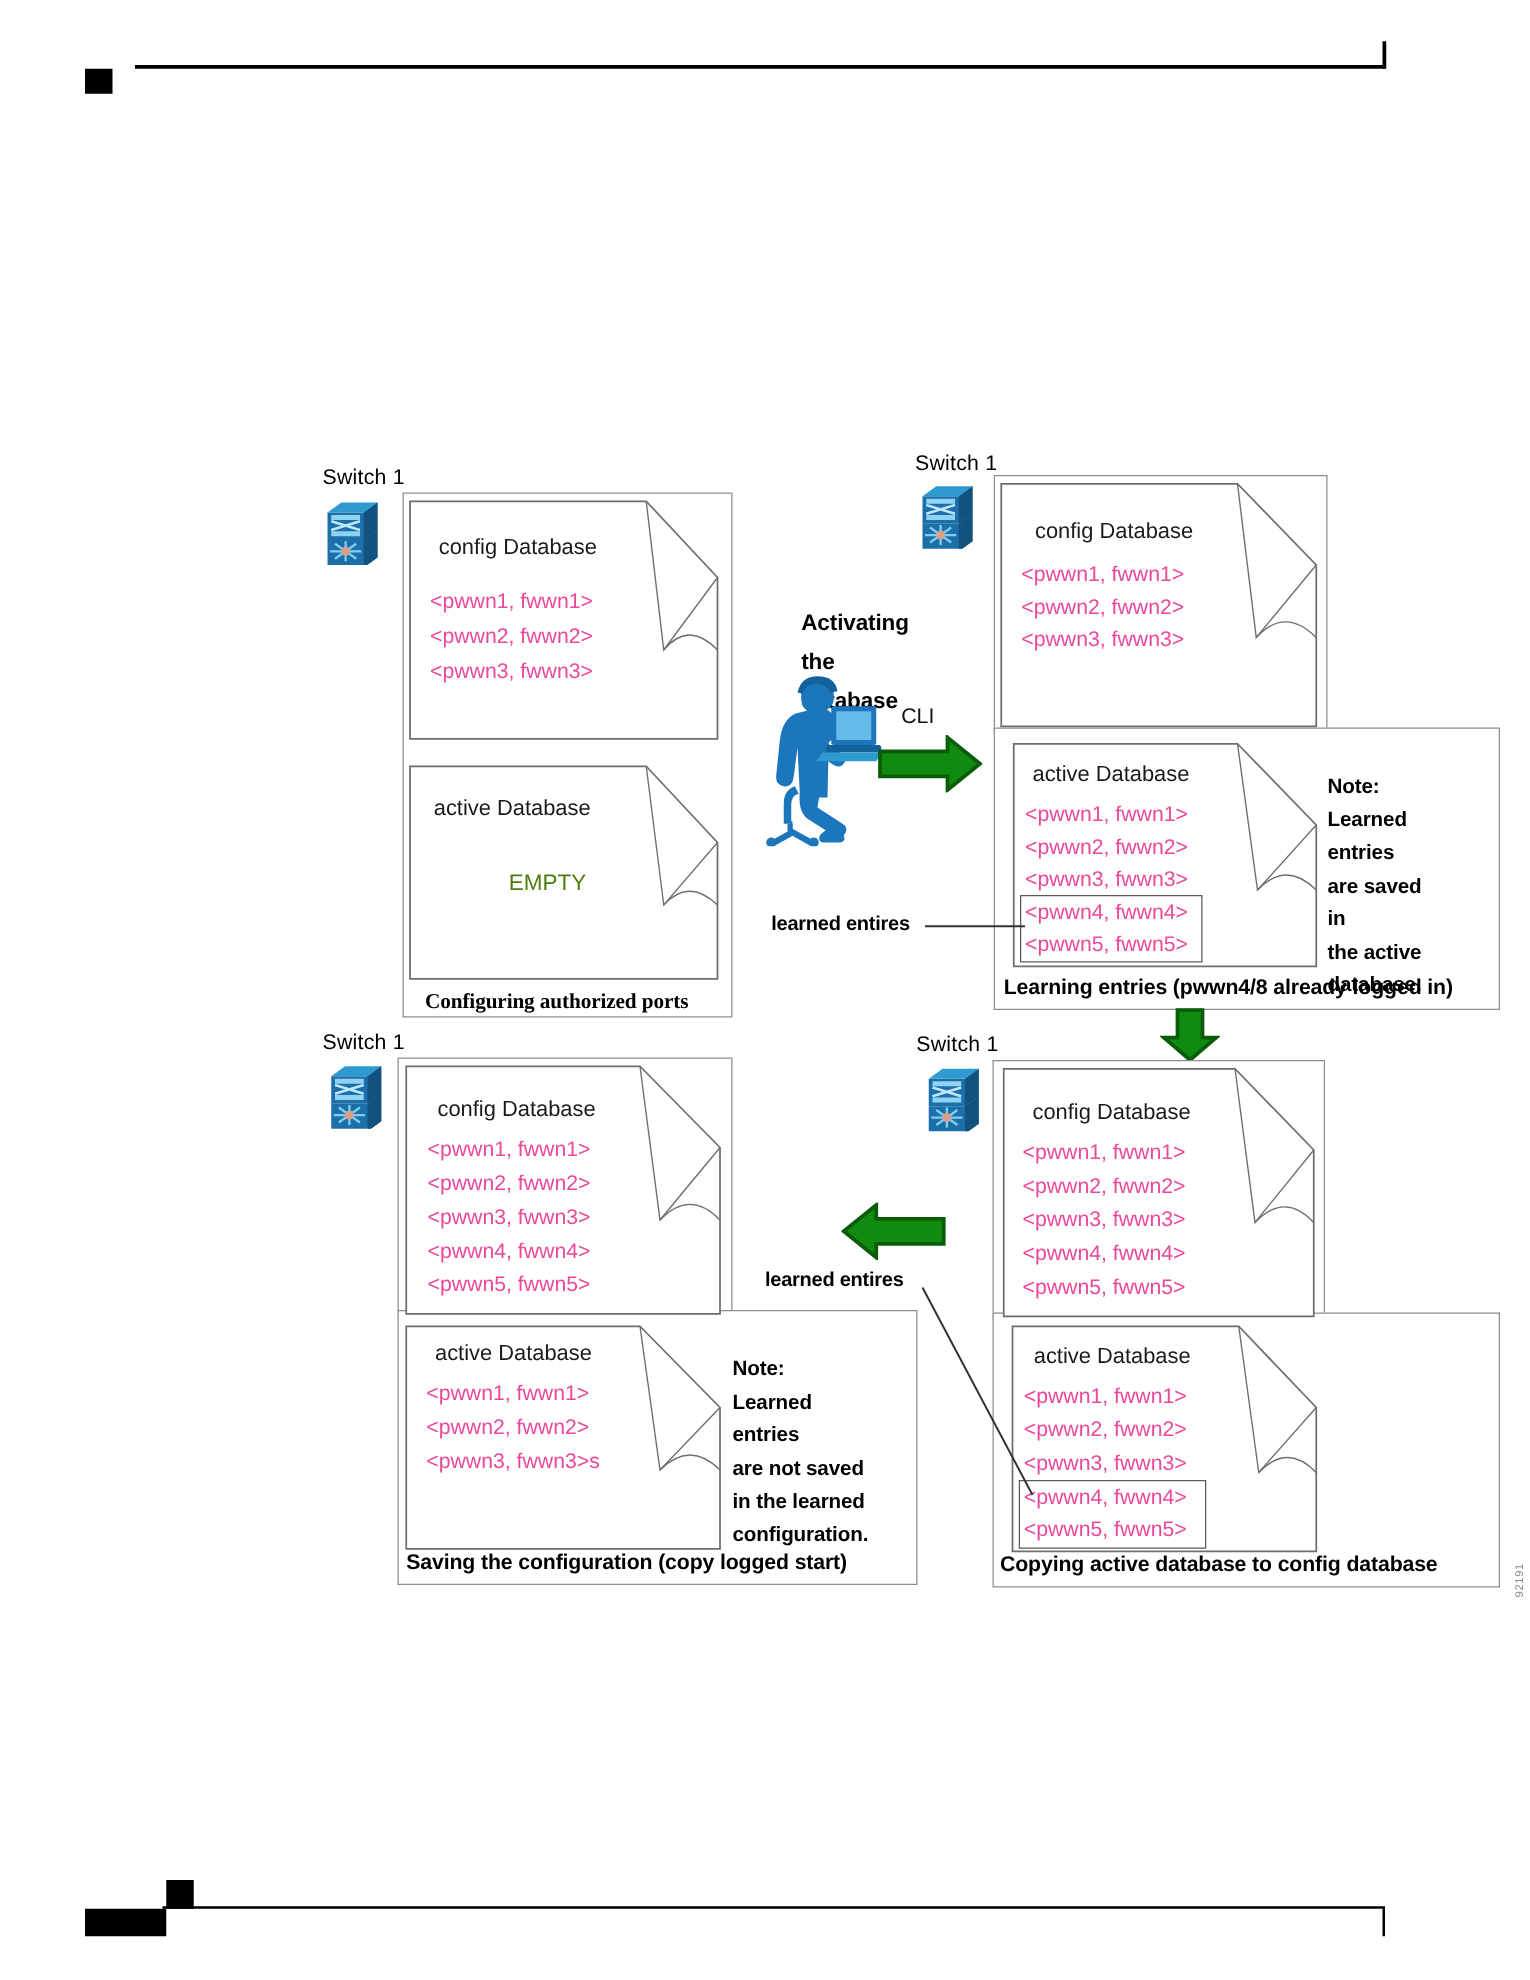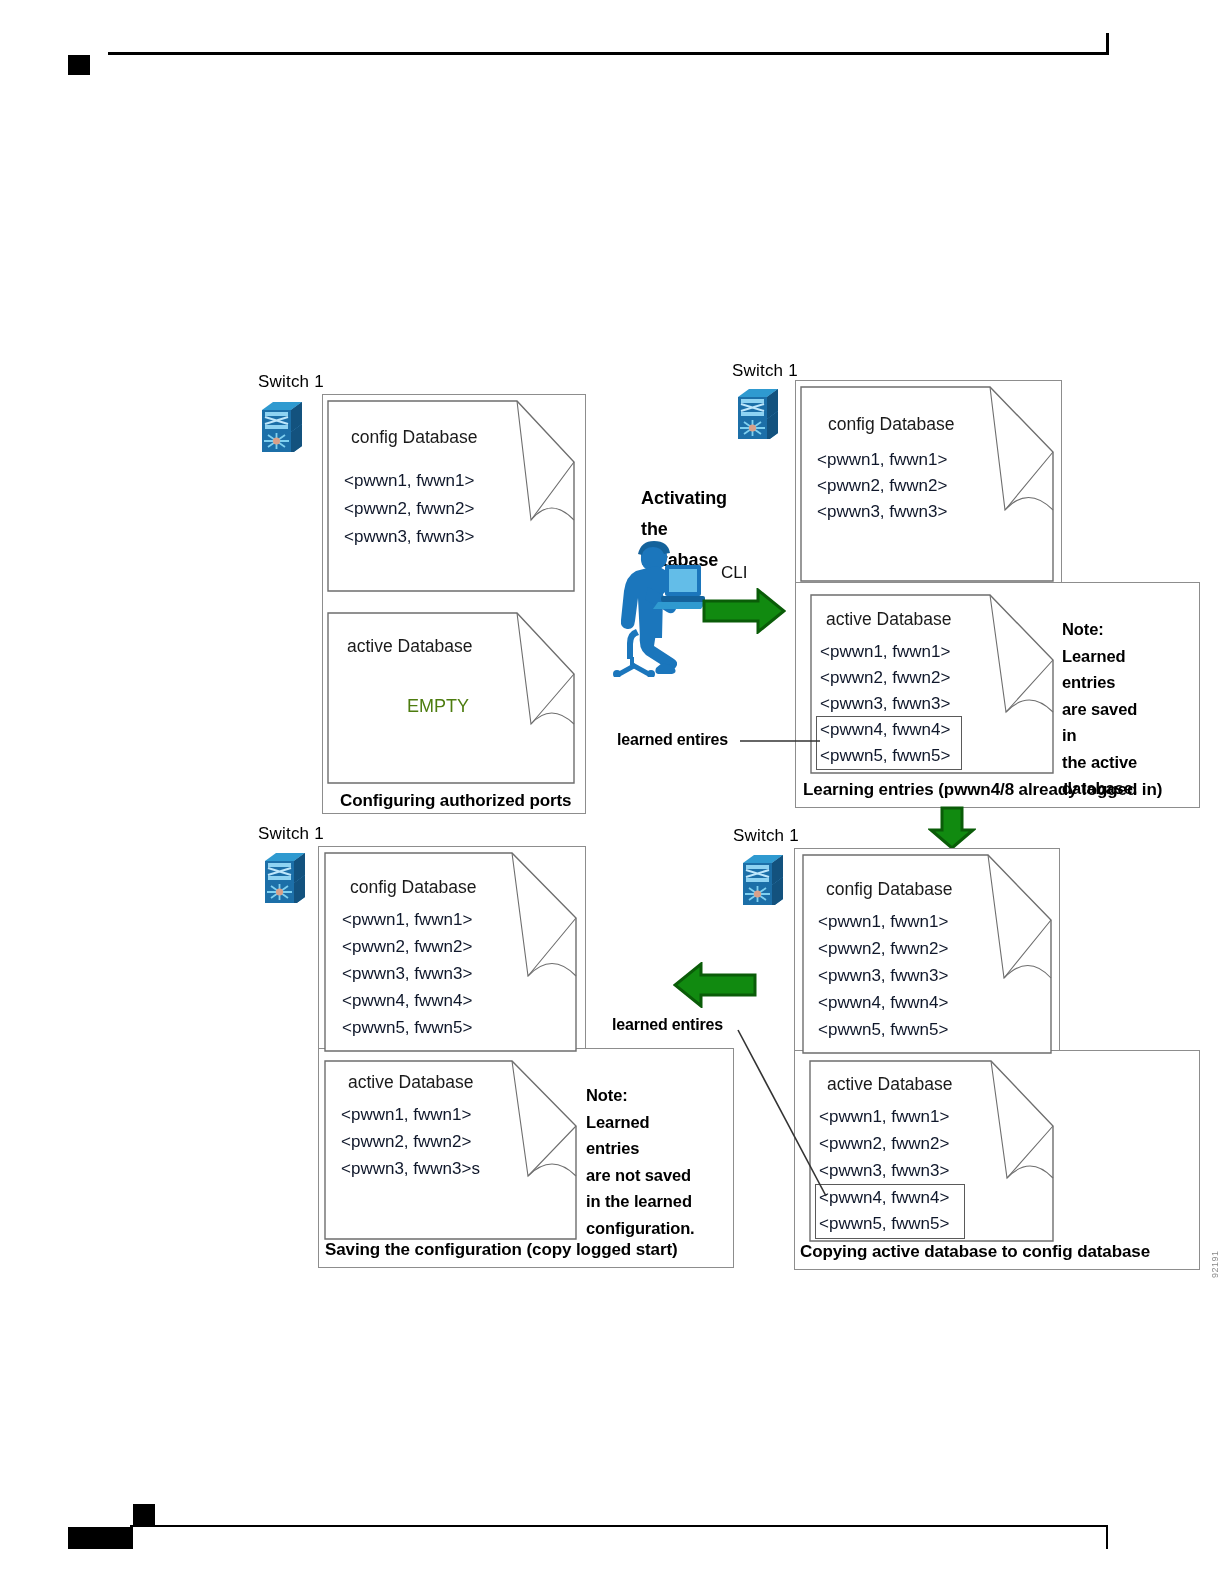--- a/index.html
+++ b/index.html
@@ -25,21 +25,21 @@
   }
   .switch-icon{position:absolute;width:46px;height:56px;}
 
   
   .dbcard{position:absolute;}
   .dbcard svg{position:absolute;inset:0;overflow:visible;}
   .dbtitle{
     position:absolute;font-size:17.5px;color:#1a1a1a;white-space:nowrap;
   }
   .dbrow{
-    position:absolute;font-size:17px;color:#0f172a;white-space:nowrap;
+    position:absolute;font-size:17px;color:#ec4899;white-space:nowrap;
   }
   .dbempty{
     position:absolute;font-size:18px;color:#4d7c0f;white-space:nowrap;
   }
   .learned-box{
     position:absolute;border:1.3px solid #5a5a5a;
   }
 
   .caption{
     position:absolute;font-size:17px;font-weight:bold;color:#000;
@@ -115,21 +115,21 @@
   <div class="dbcard" style="left:327px;top:612px;width:248px;height:172px;">
     <svg viewBox="0 0 248 172" preserveAspectRatio="none">
       <path d="M1,1 H190 L247,62 V171 H1 Z" fill="#fff" stroke="#6e6e6e" stroke-width="1.4"></path>
       <path d="M190,1 L204,112 L247,62" fill="none" stroke="#6e6e6e" stroke-width="1.1"></path>
       <path d="M204,112 Q224,90 247,112" fill="none" stroke="#6e6e6e" stroke-width="1.1"></path>
     </svg>
     <div class="dbtitle" style="left:20px;top:24px;">active Database</div>
     <div class="dbempty" style="left:80px;top:84px;">EMPTY</div>
   </div>
 
-  <div class="caption" style="left:340px;top:791px;">Configuring authorized ports</div>
+  <div class="caption" style="left:340px;top:791px;font-family:Liberation Serif, serif;">Configuring authorized ports</div>
 </div>
 
 <div class="quad">
   <div class="step-label" style="left:641px;top:483px;">
     <span>Activating the</span><br>
     <span>database</span>
   </div>
 
   <svg style="position:absolute;left:608px;top:537px;width:98px;height:140px;" viewBox="0 0 98 140">
     <g fill="#1b76bc">

